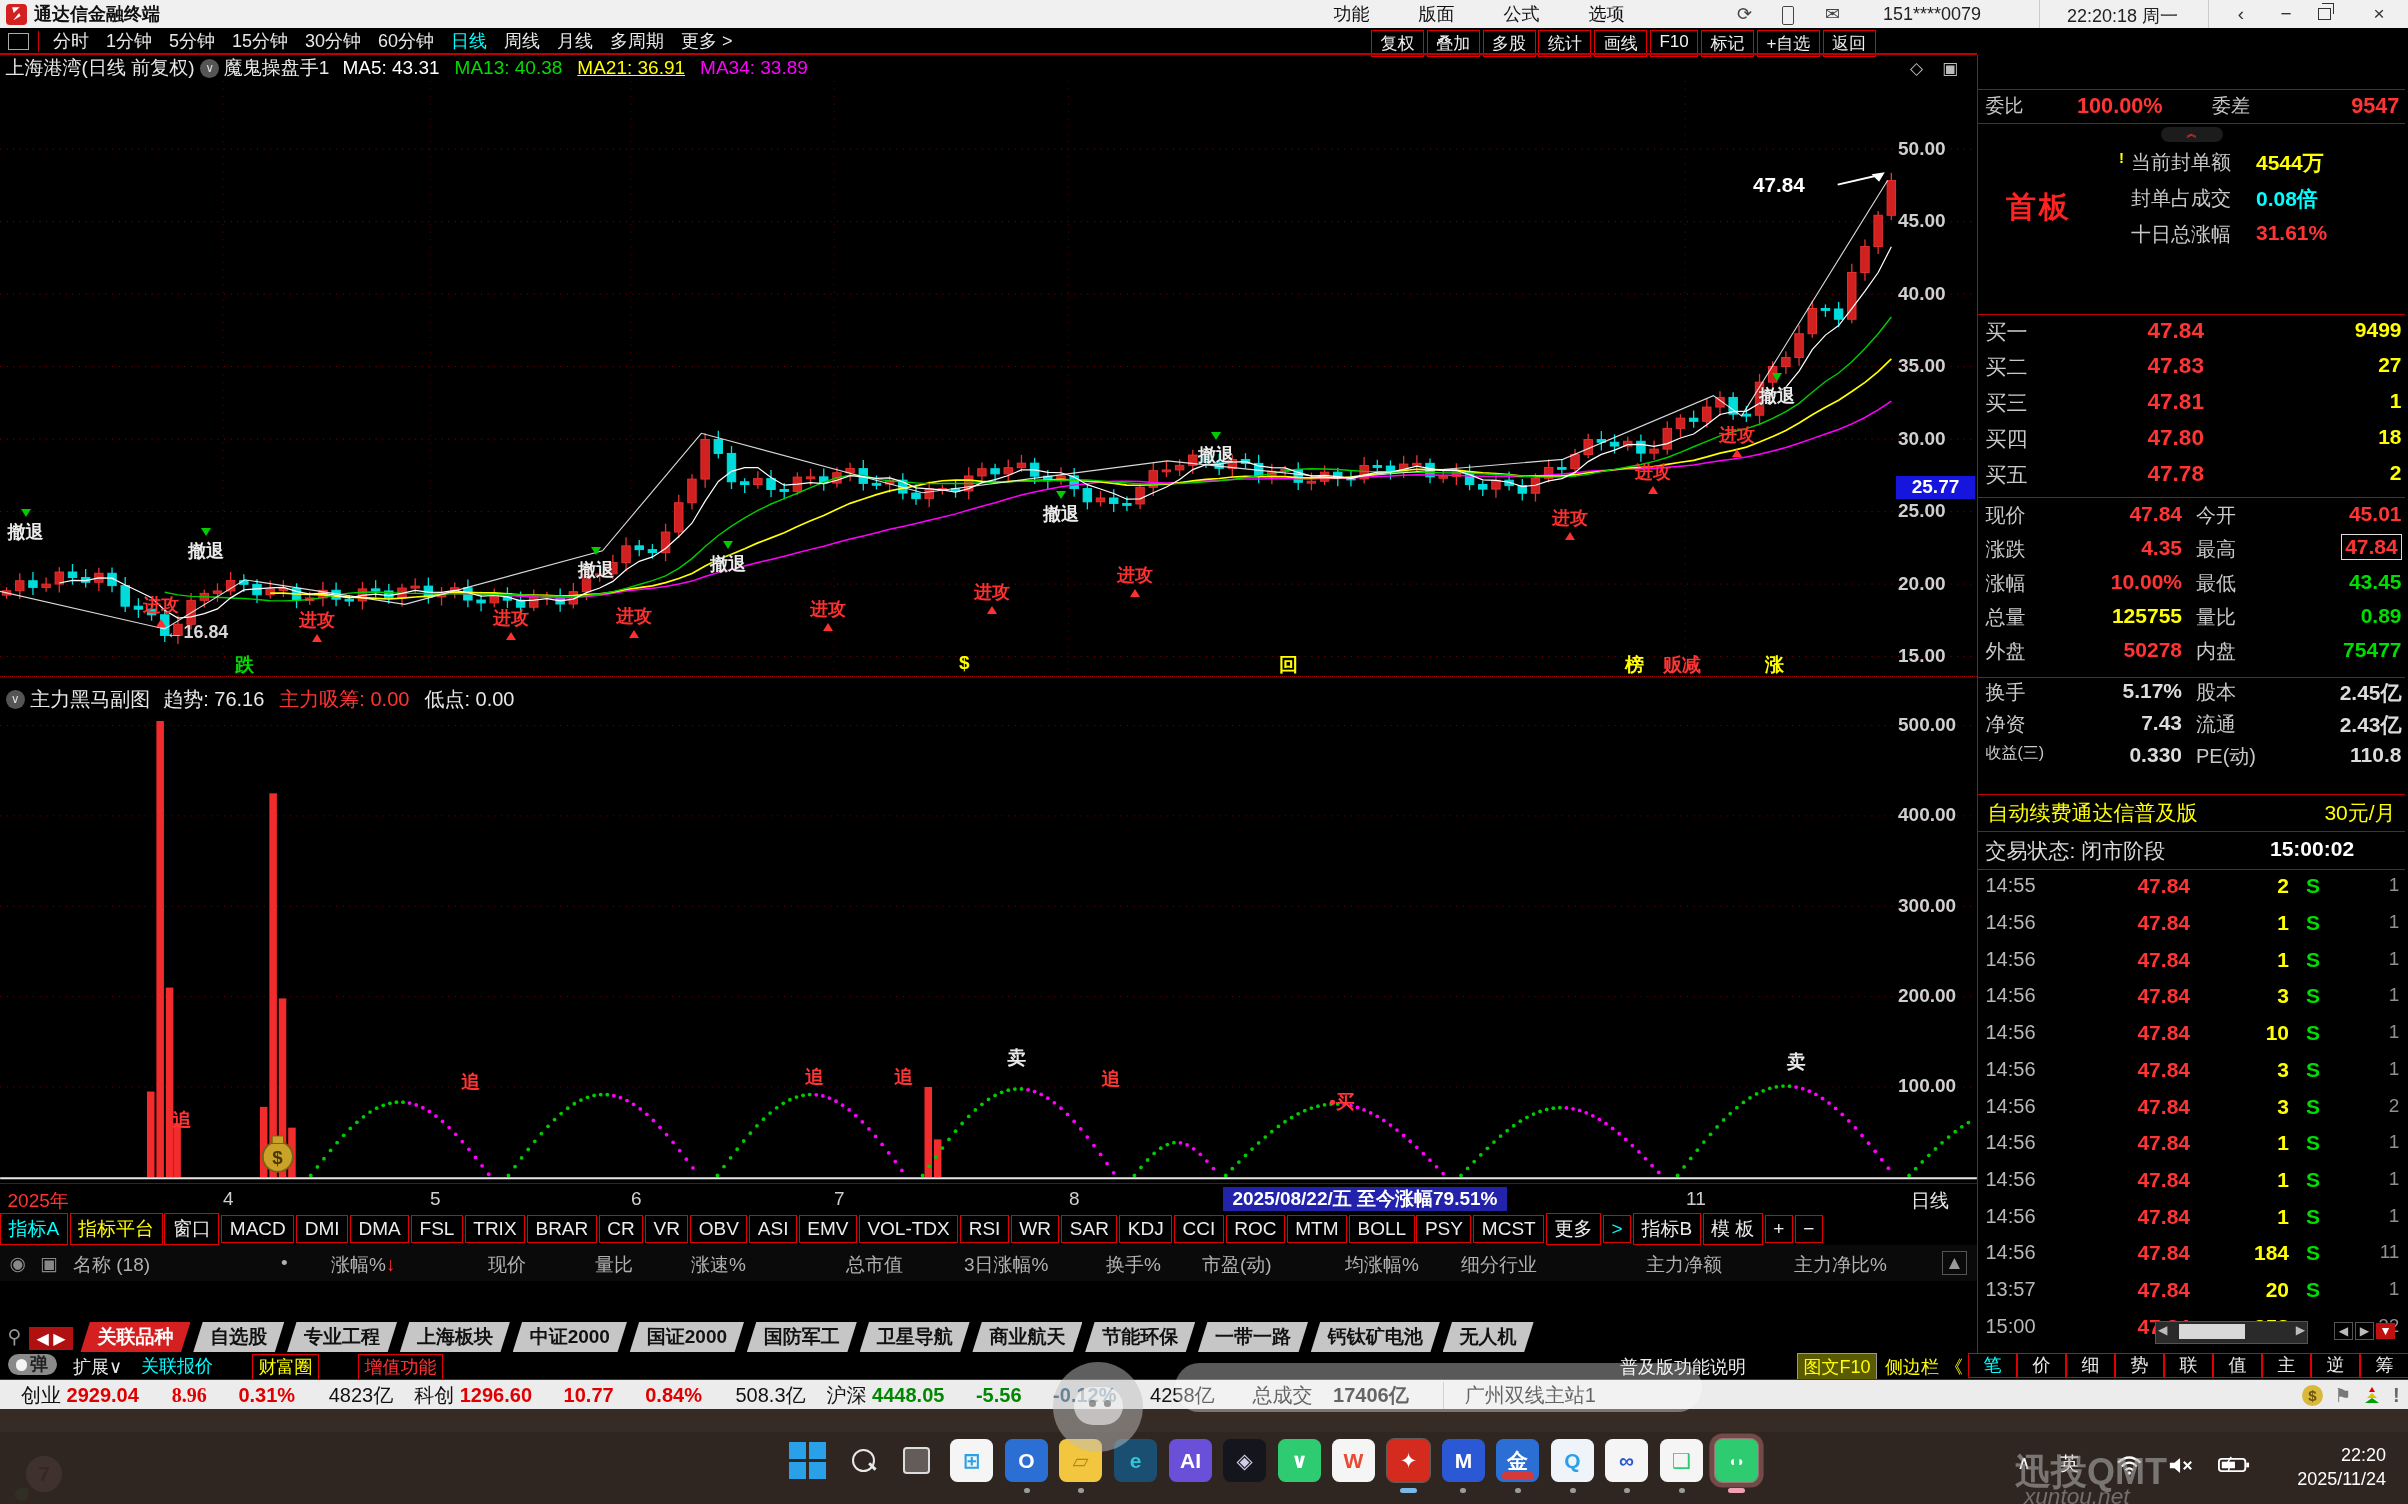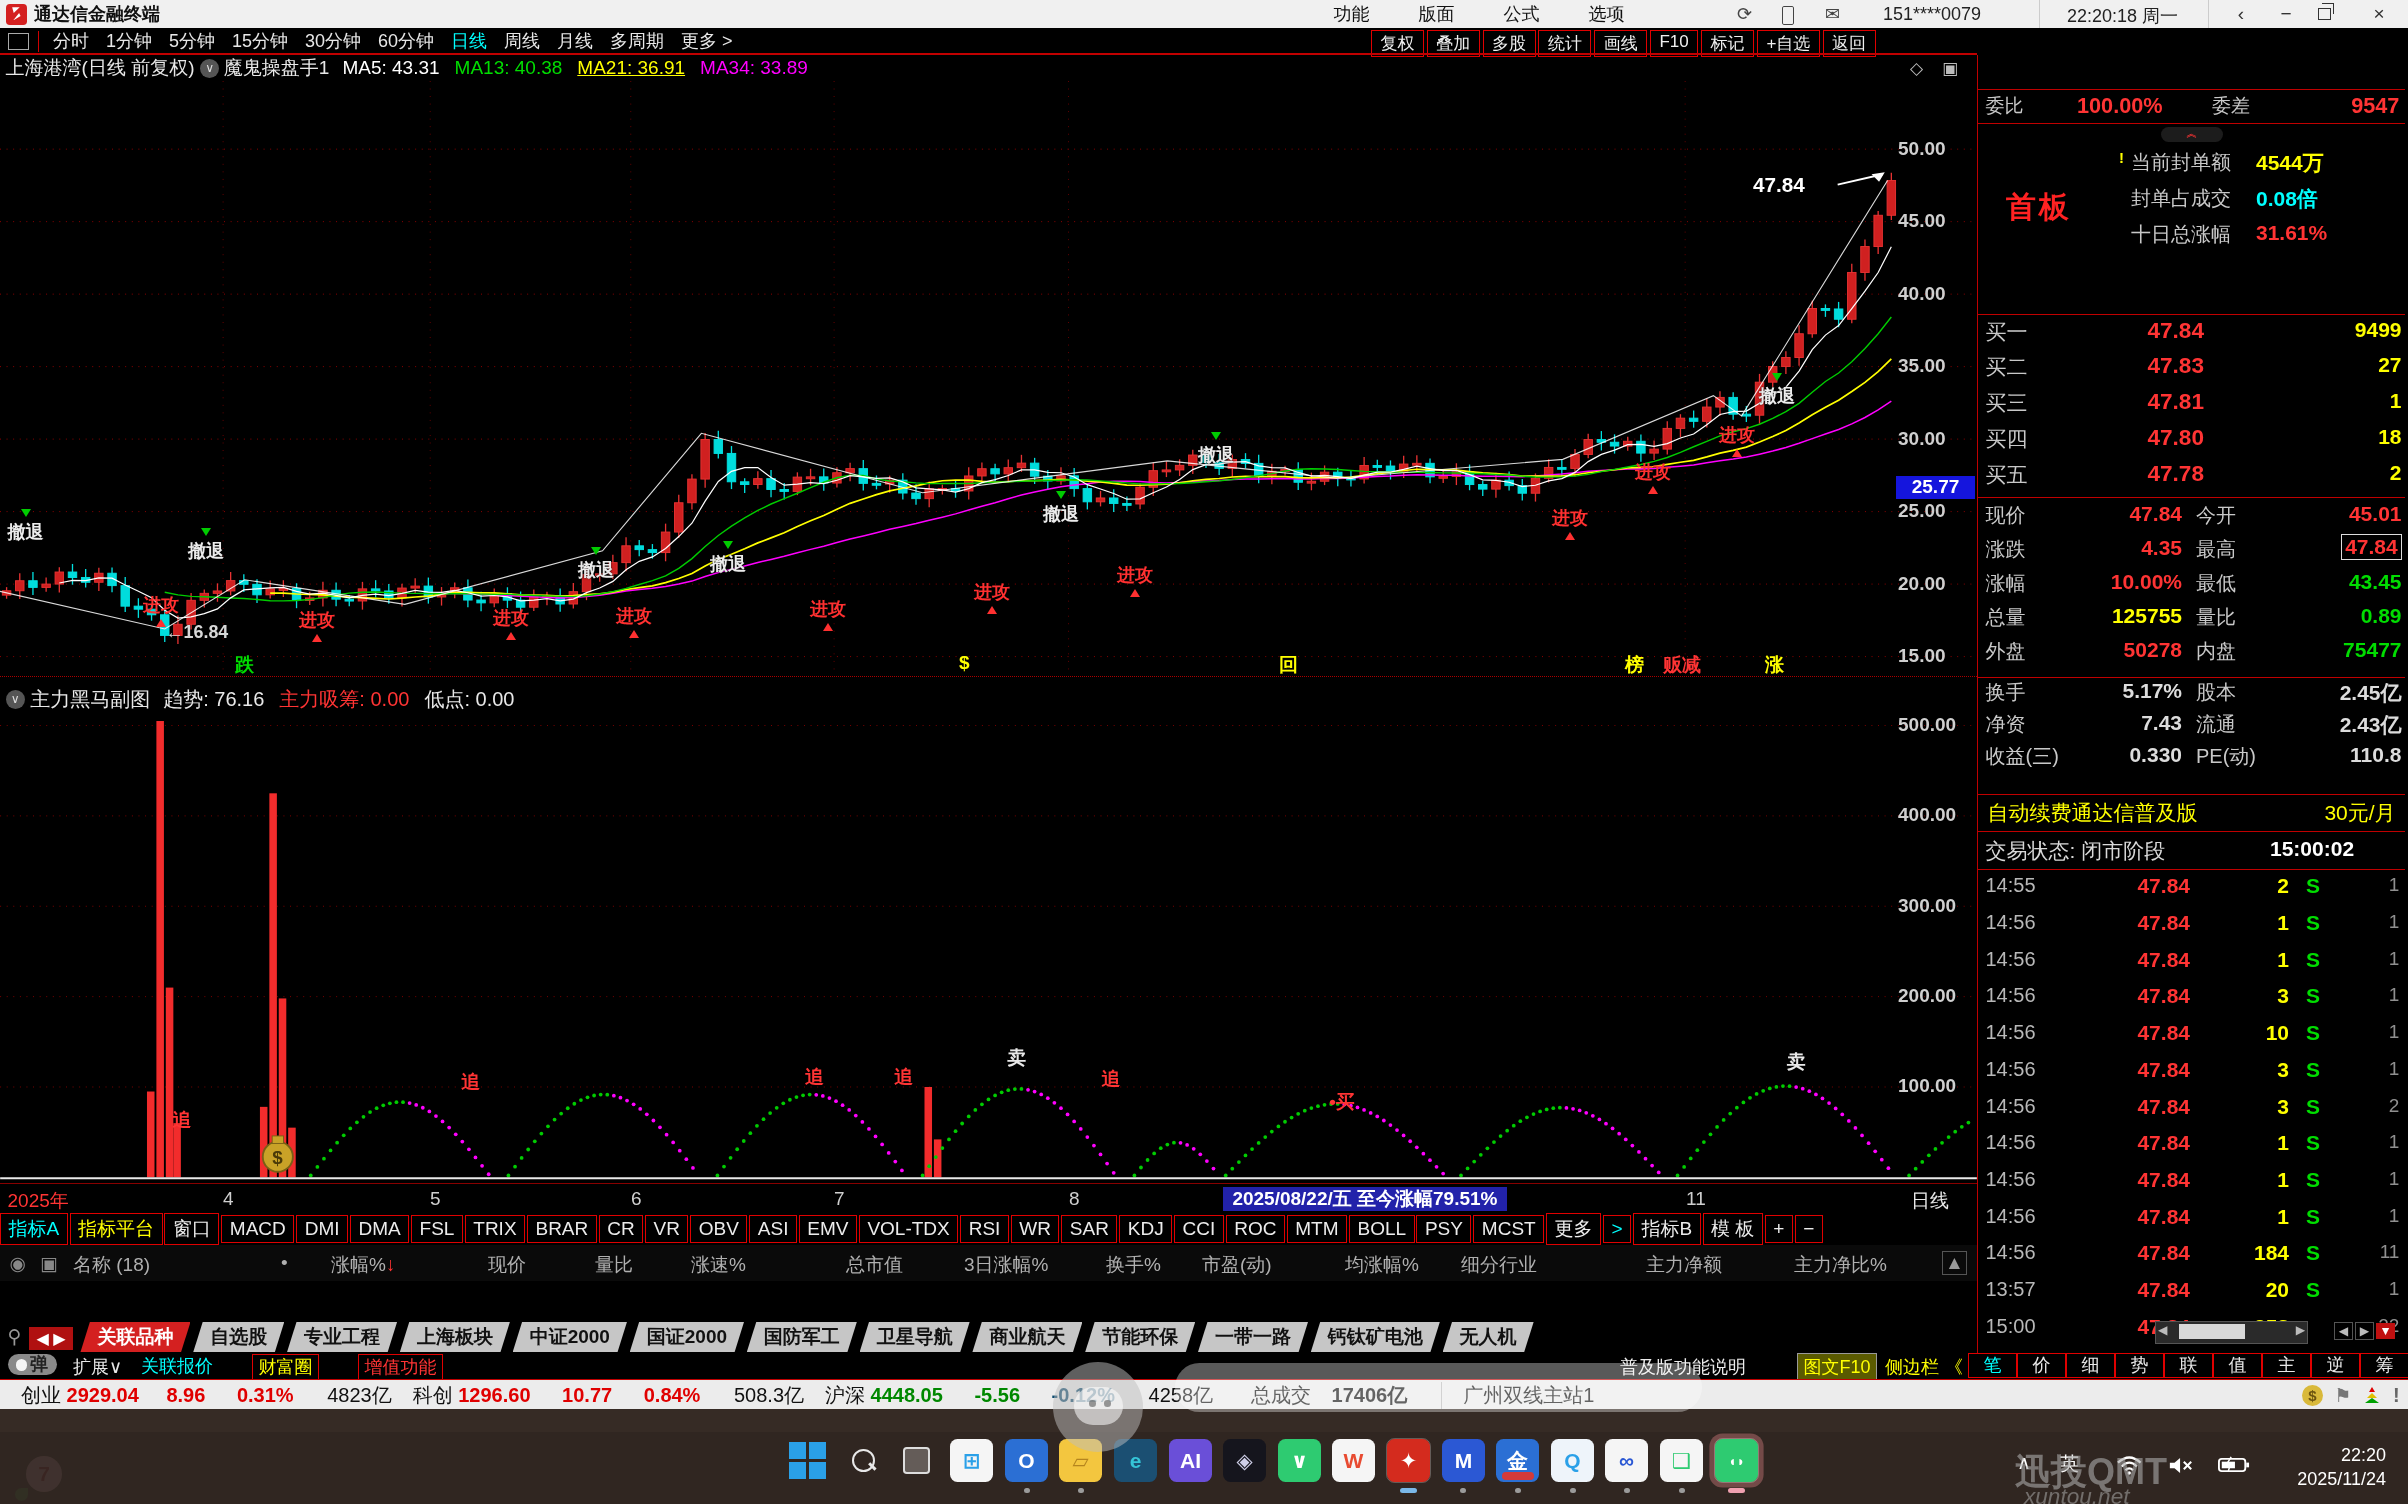--- a/index.html
+++ b/index.html
@@ -920,21 +920,21 @@
       <span class="qrow-label" style="position: absolute; left: 218px; top: 583px; font-size: 20px;">内盘</span>
       <span style="position: absolute; top: 583px; color: rgb(0, 221, 0); font-weight: bold; font-size: 21px; right: 7.5px;">75477</span>
       <span class="qrow-label" style="position: absolute; left: 7.5px; top: 624px; font-size: 20px;">换手</span>
       <span style="position: absolute; top: 624px; color: rgb(220, 220, 220); font-weight: bold; font-size: 21px; left: 99px; width: 105px; text-align: right;">5.17%</span>
       <span class="qrow-label" style="position: absolute; left: 218px; top: 624px; font-size: 20px;">股本</span>
       <span style="position: absolute; top: 624px; color: rgb(220, 220, 220); font-weight: bold; font-size: 21px; right: 7.5px;">2.45亿</span>
       <span class="qrow-label" style="position: absolute; left: 7.5px; top: 656px; font-size: 20px;">净资</span>
       <span style="position: absolute; top: 656px; color: rgb(220, 220, 220); font-weight: bold; font-size: 21px; left: 99px; width: 105px; text-align: right;">7.43</span>
       <span class="qrow-label" style="position: absolute; left: 218px; top: 656px; font-size: 20px;">流通</span>
       <span style="position: absolute; top: 656px; color: rgb(220, 220, 220); font-weight: bold; font-size: 21px; right: 7.5px;">2.43亿</span>
-      <span class="qrow-label" style="position: absolute; left: 7.5px; top: 688px; font-size: 20px;">收益(三)</span>
+      <span class="qrow-label" style="position: absolute; left: 7.5px; top: 688px; font-size: 16px;">收益(三)</span>
       <span style="position: absolute; top: 688px; color: rgb(220, 220, 220); font-weight: bold; font-size: 21px; left: 99px; width: 105px; text-align: right;">0.330</span>
       <span class="qrow-label" style="position: absolute; left: 218px; top: 688px; font-size: 20px;">PE(动)</span>
       <span style="position: absolute; top: 688px; color: rgb(220, 220, 220); font-weight: bold; font-size: 21px; right: 7.5px;">110.8</span>
       <div class="qhr" style="top: 622px;"></div>
       <div class="qhr" style="top: 739px;"></div>
       <div style="position: absolute; left: 0px; top: 744px; width: 427px; font-size: 21px; color: rgb(255, 255, 0);">
         <span style="position: absolute; left: 9.4px; white-space: nowrap;">自动续费通达信普及版</span>
         <span style="position: absolute; right: 9.4px; white-space: nowrap;">30元/月</span>
       </div>
       <div class="qhr" style="top: 776px;"></div>
@@ -1036,21 +1036,21 @@
       </div>
       <div style="position: absolute; left: 177px; top: 1266px; width: 151px; height: 21px; background: rgb(42, 42, 42); border: 0.9px solid rgb(85, 85, 85);">
         <span style="position: absolute; left: 1.9px; top: 0.9px; color: rgb(187, 187, 187); font-size: 12.2px;">◀</span>
         <span style="position: absolute; left: 22.6px; top: 1.9px; width: 66px; height: 15px; background: rgb(216, 216, 216);"></span>
         <span style="position: absolute; right: 1.9px; top: 0.9px; color: rgb(187, 187, 187); font-size: 12.2px;">▶</span>
       </div>
       <div style="position: absolute; left: 356px; top: 1266px; height: 21px;"><span style="border: 0.9px solid rgb(85, 85, 85); color: rgb(187, 187, 187); font-size: 12.2px; padding: 0.9px 3.8px;">◀</span><span style="border: 0.9px solid rgb(85, 85, 85); color: rgb(187, 187, 187); font-size: 12.2px; padding: 0.9px 3.8px; margin-left: 1.9px;">▶</span><span style="background: rgb(192, 16, 16); color: rgb(255, 255, 255); font-size: 12.2px; padding: 0.9px 3.8px; margin-left: 1.9px;">▼</span></div>
     </div>
 
   <div id="status-bar">
-      <span class="sseg"><span>创业</span><b style="color: rgb(224, 0, 0);"> 2929.04</b><b style="color: rgb(224, 0, 0); margin-left: 22px;">  8.96</b><b style="color: rgb(224, 0, 0); margin-left: 26px;">  0.31%</b><span style="margin-left: 28px;">  4823亿</span></span>
+      <span class="sseg"><span>创业</span><b style="color: rgb(224, 0, 0);"> 2929.04</b><b style="color: rgb(224, 0, 0); margin-left: 28px; font-family: Liberation Serif, serif;">  8.96</b><b style="color: rgb(224, 0, 0); margin-left: 26px;">  0.31%</b><span style="margin-left: 28px;">  4823亿</span></span>
       <span class="sseg"><span>科创</span><b style="color: rgb(224, 0, 0);"> 1296.60</b><b style="color: rgb(224, 0, 0); margin-left: 26px;">  10.77</b><b style="color: rgb(224, 0, 0); margin-left: 26px;">  0.84%</b><span style="margin-left: 28px;">  508.3亿</span></span>
       <span class="sseg"><span>沪深</span><b style="color: rgb(0, 136, 0);"> 4448.05</b><b style="color: rgb(0, 136, 0); margin-left: 26px;">  -5.56</b><b style="color: #0c4a6e; margin-left: 26px;">  -0.12%</b><span style="margin-left: 28px;">  4258亿</span></span>
       <span class="sseg" style="margin-left: 38px;"><span>总成交</span><b style="margin-left: 15px;">  17406亿</b></span>
       <span class="sseg" style="margin-left: 34px; border-left: 0.9px solid rgb(187, 187, 187); padding-left: 21px;">广州双线主站1</span>
       <span style="position: absolute; right: 9.4px; display: flex; gap: 11.3px; align-items: center;">
         <span style="width: 21px; height: 21px; border-radius: 50%; background: rgb(217, 185, 58); color: rgb(107, 83, 16); font-weight: bold; text-align: center; line-height: 21px; font-size: 15px;">$</span>
         <span style="color: rgb(119, 119, 119); font-size: 19px;">⚑</span>
         <span style="display: inline-block; width: 19px;">
           <i style="display: block; margin: 0.9px auto; width: 0px; height: 0px; border-left: 3.8px solid transparent; border-right: 3.8px solid transparent; border-bottom: 5.6px solid rgb(224, 0, 0);"></i>
           <i style="display: block; margin: 0.9px auto; width: 0px; height: 0px; border-left: 5.6px solid transparent; border-right: 5.6px solid transparent; border-bottom: 5.6px solid rgb(224, 192, 0);"></i>

